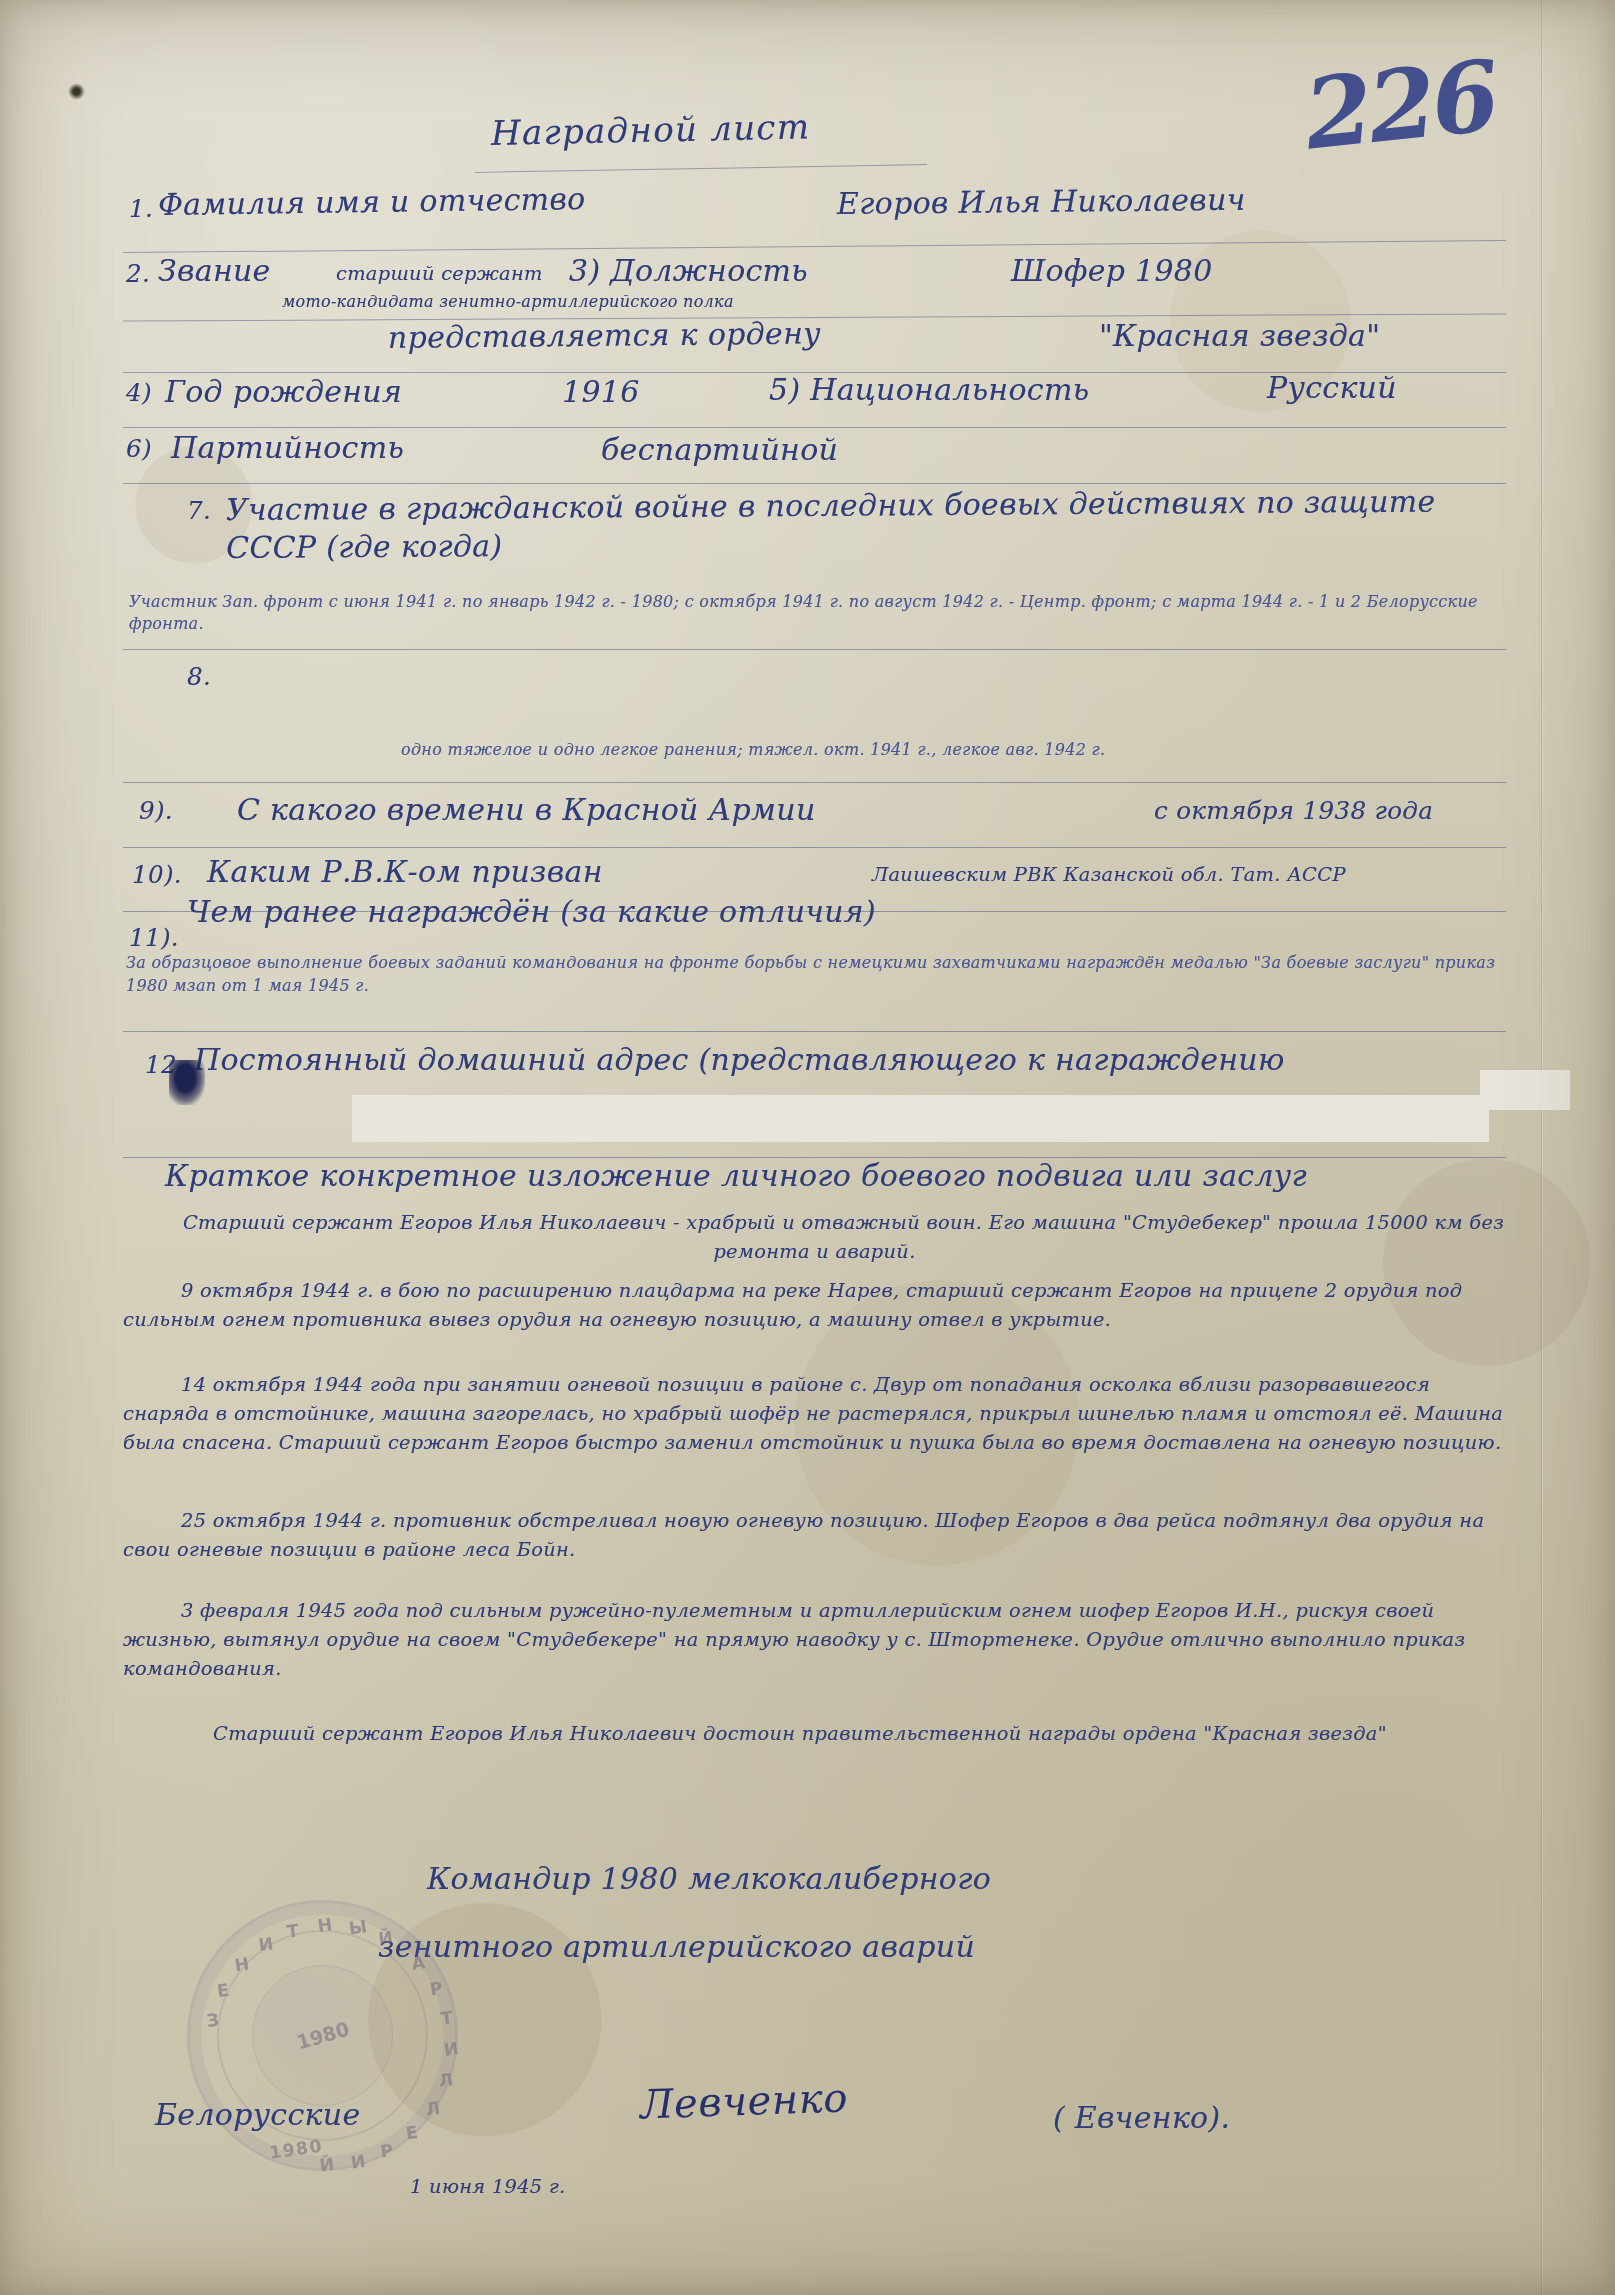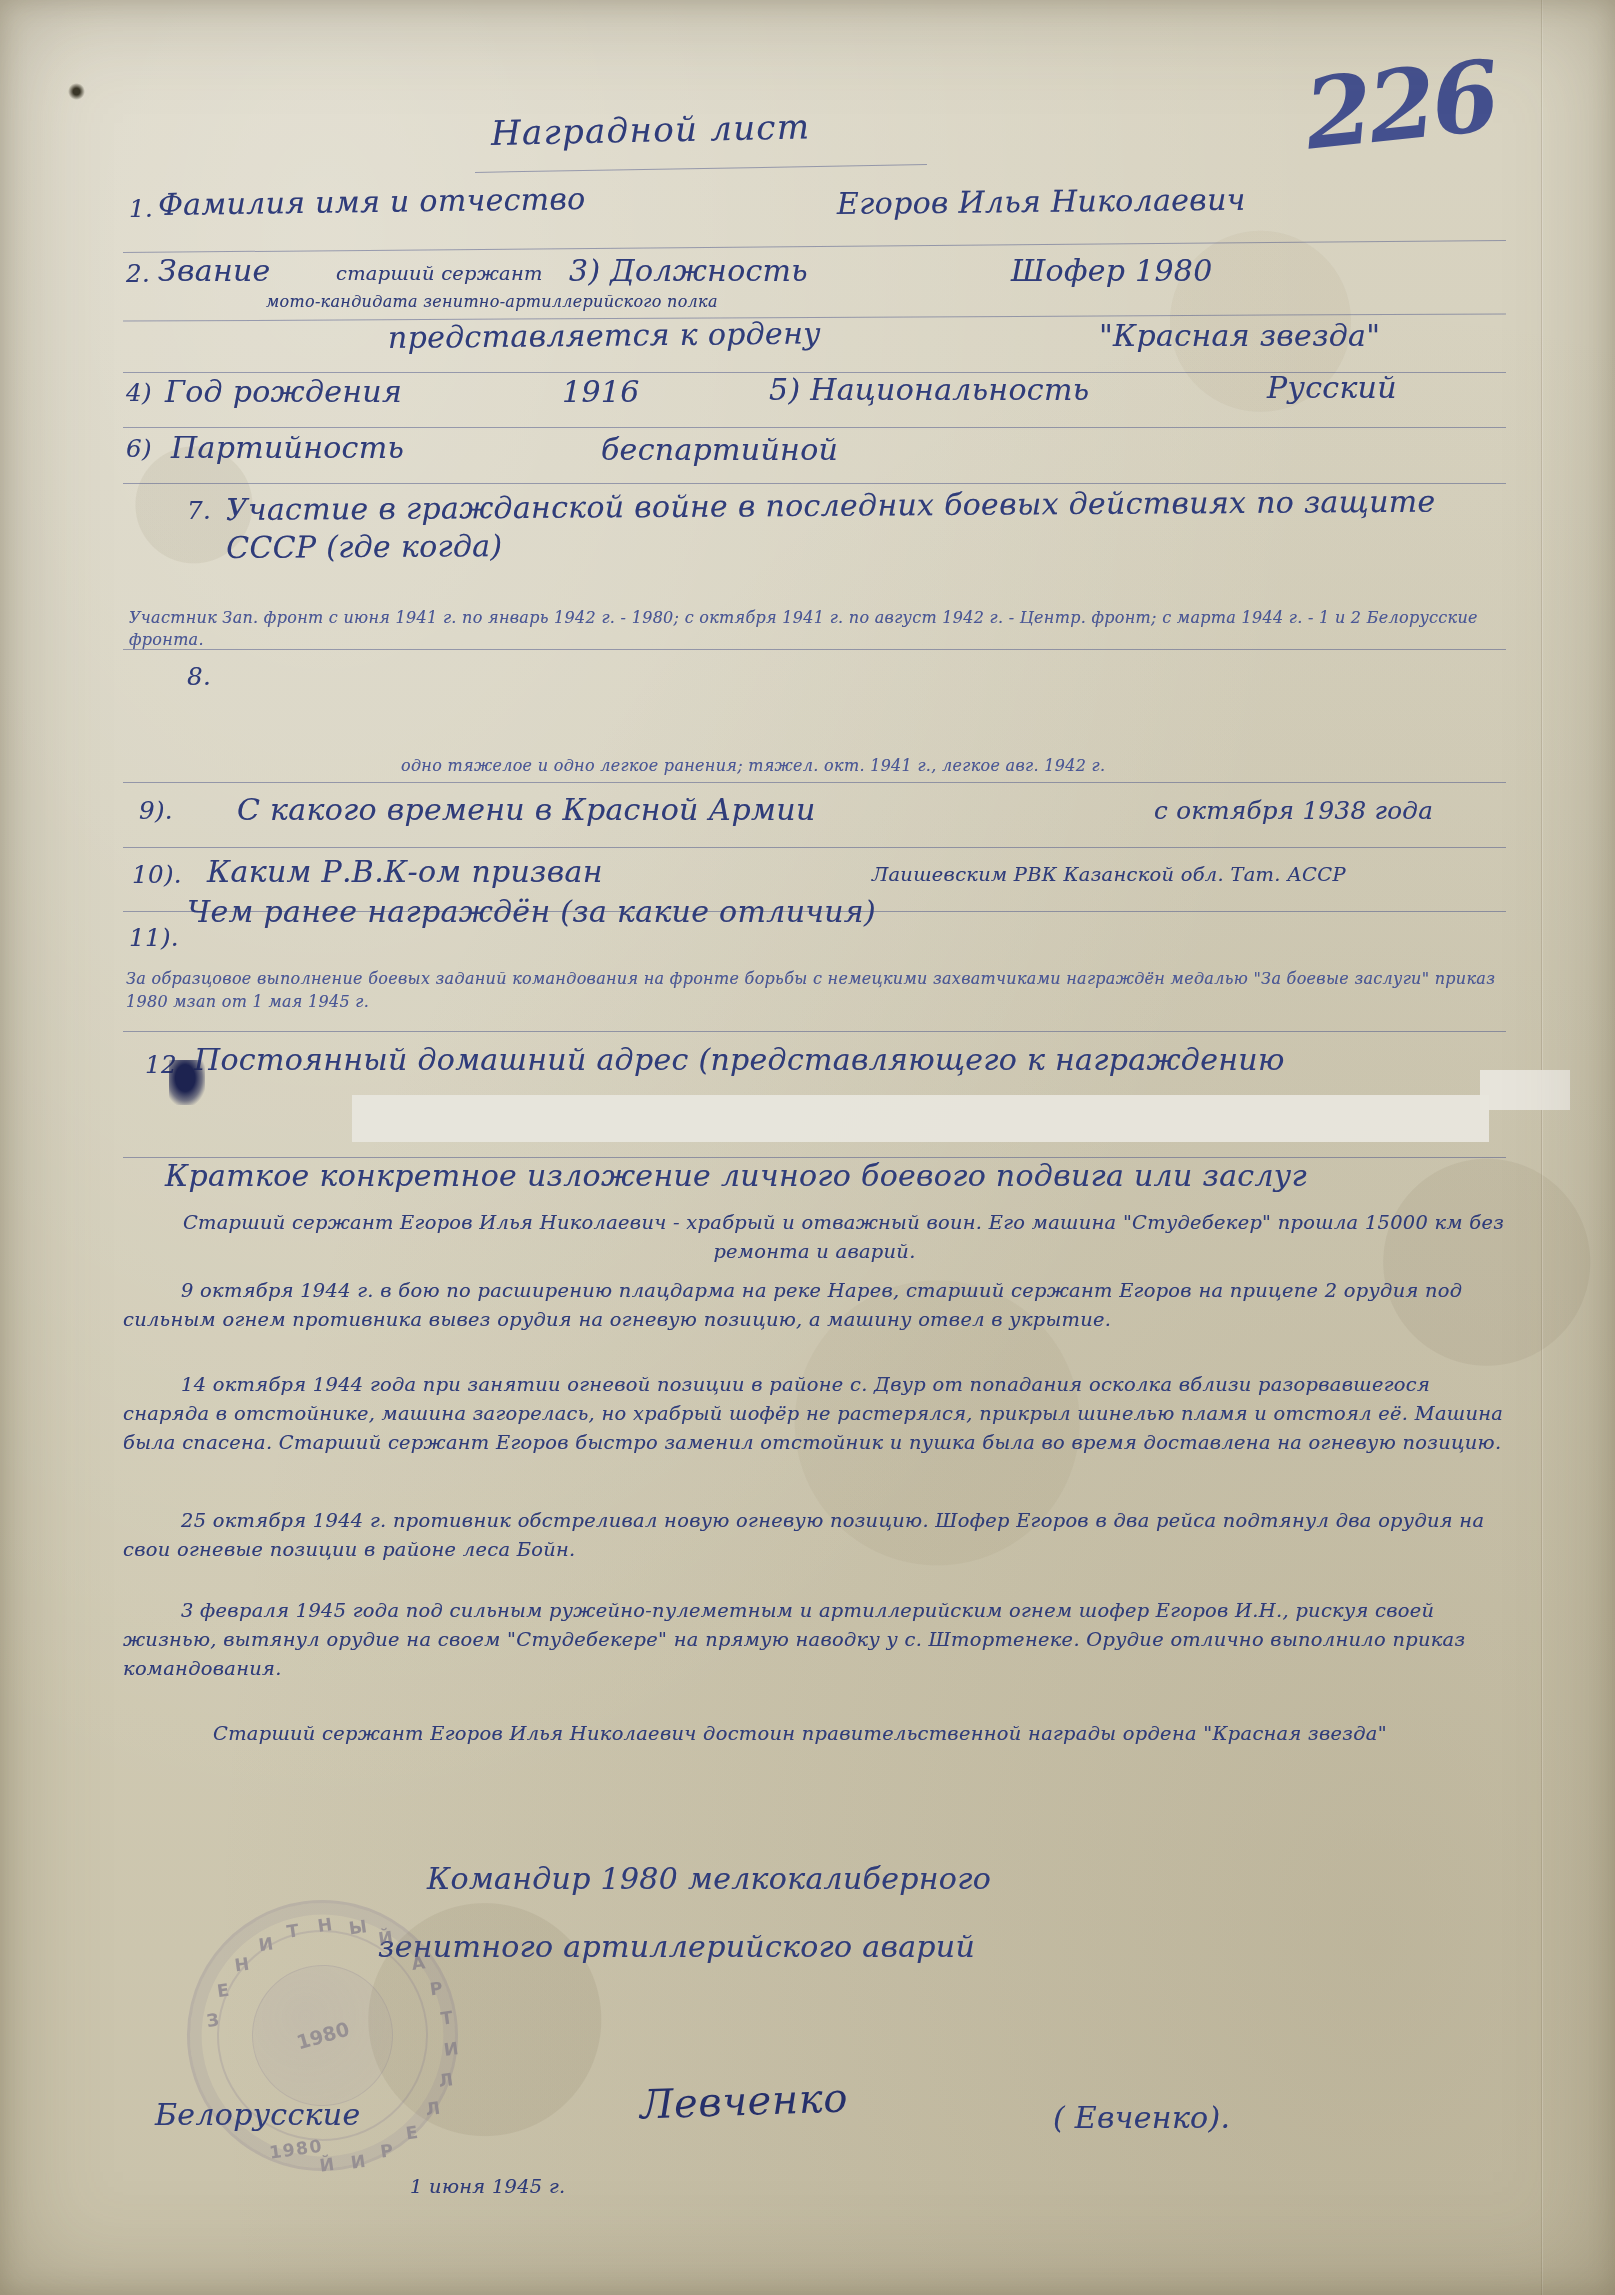--- a/index.html
+++ b/index.html
@@ -55,21 +55,21 @@
   .hw {
     position: absolute;
     color: #2f3c7a;
     font-family: "DejaVu Serif", serif;
     font-style: italic;
     white-space: pre;
     letter-spacing: 0.3px;
     transform-origin: left center;
     text-shadow: 0 0 0.6px rgba(47,60,122,0.35);
   }
-  .ink-light { color: #4a5796; margin-top: 16px; }
+  .ink-light { color: #4a5796; }
   .big { font-size: 30px; }
   .med { font-size: 24.6px; }
   .sm  { font-size: 19.4px; }
   .xsm { font-size: 16px; }
   .title {
     font-size: 34px;
     letter-spacing: 1.3px;
   }
   .ruled {
     position: absolute;
@@ -161,21 +161,21 @@
   <div class="hw med" style="left:129px; top:194px;">1.</div>
   <div class="hw big" style="left:158px; top:187px; transform:rotate(-0.8deg);">Фамилия имя и отчество</div>
   <div class="hw big" style="left:837px; top:186px; transform:rotate(-0.6deg);">Егоров Илья Николаевич</div>
   <div class="ruled" style="left:123px; top:246px; width:1383px; transform:rotate(-0.5deg);"></div>
 
   <div class="hw med" style="left:126px; top:259px;">2.</div>
   <div class="hw big" style="left:158px; top:253px;">Звание</div>
   <div class="hw sm" style="left:336px; top:262px;">старший сержант</div>
   <div class="hw big" style="left:569px; top:253px;">3) Должность</div>
   <div class="hw big" style="left:1011px; top:253px;">Шофер 1980</div>
-  <div class="hw xsm" style="left:266px; top:292px;">мото-кандидата зенитно-артиллерийского полка</div>
+  <div class="hw xsm" style="left:282px; top:292px;">мото-кандидата зенитно-артиллерийского полка</div>
   <div class="ruled" style="left:123px; top:317px; width:1383px; transform:rotate(-0.3deg);"></div>
 
   <div class="hw big" style="left:388px; top:320px; transform:rotate(-0.6deg);">представляется к ордену</div>
   <div class="hw big" style="left:1099px; top:318px;">"Красная звезда"</div>
   <div class="ruled" style="left:123px; top:372px; width:1383px;"></div>
 
   <div class="hw med" style="left:126px; top:378px;">4)</div>
   <div class="hw big" style="left:165px; top:374px;">Год рождения</div>
   <div class="hw big" style="left:562px; top:374px;">1916</div>
   <div class="hw big" style="left:769px; top:372px;">5) Национальность</div>

